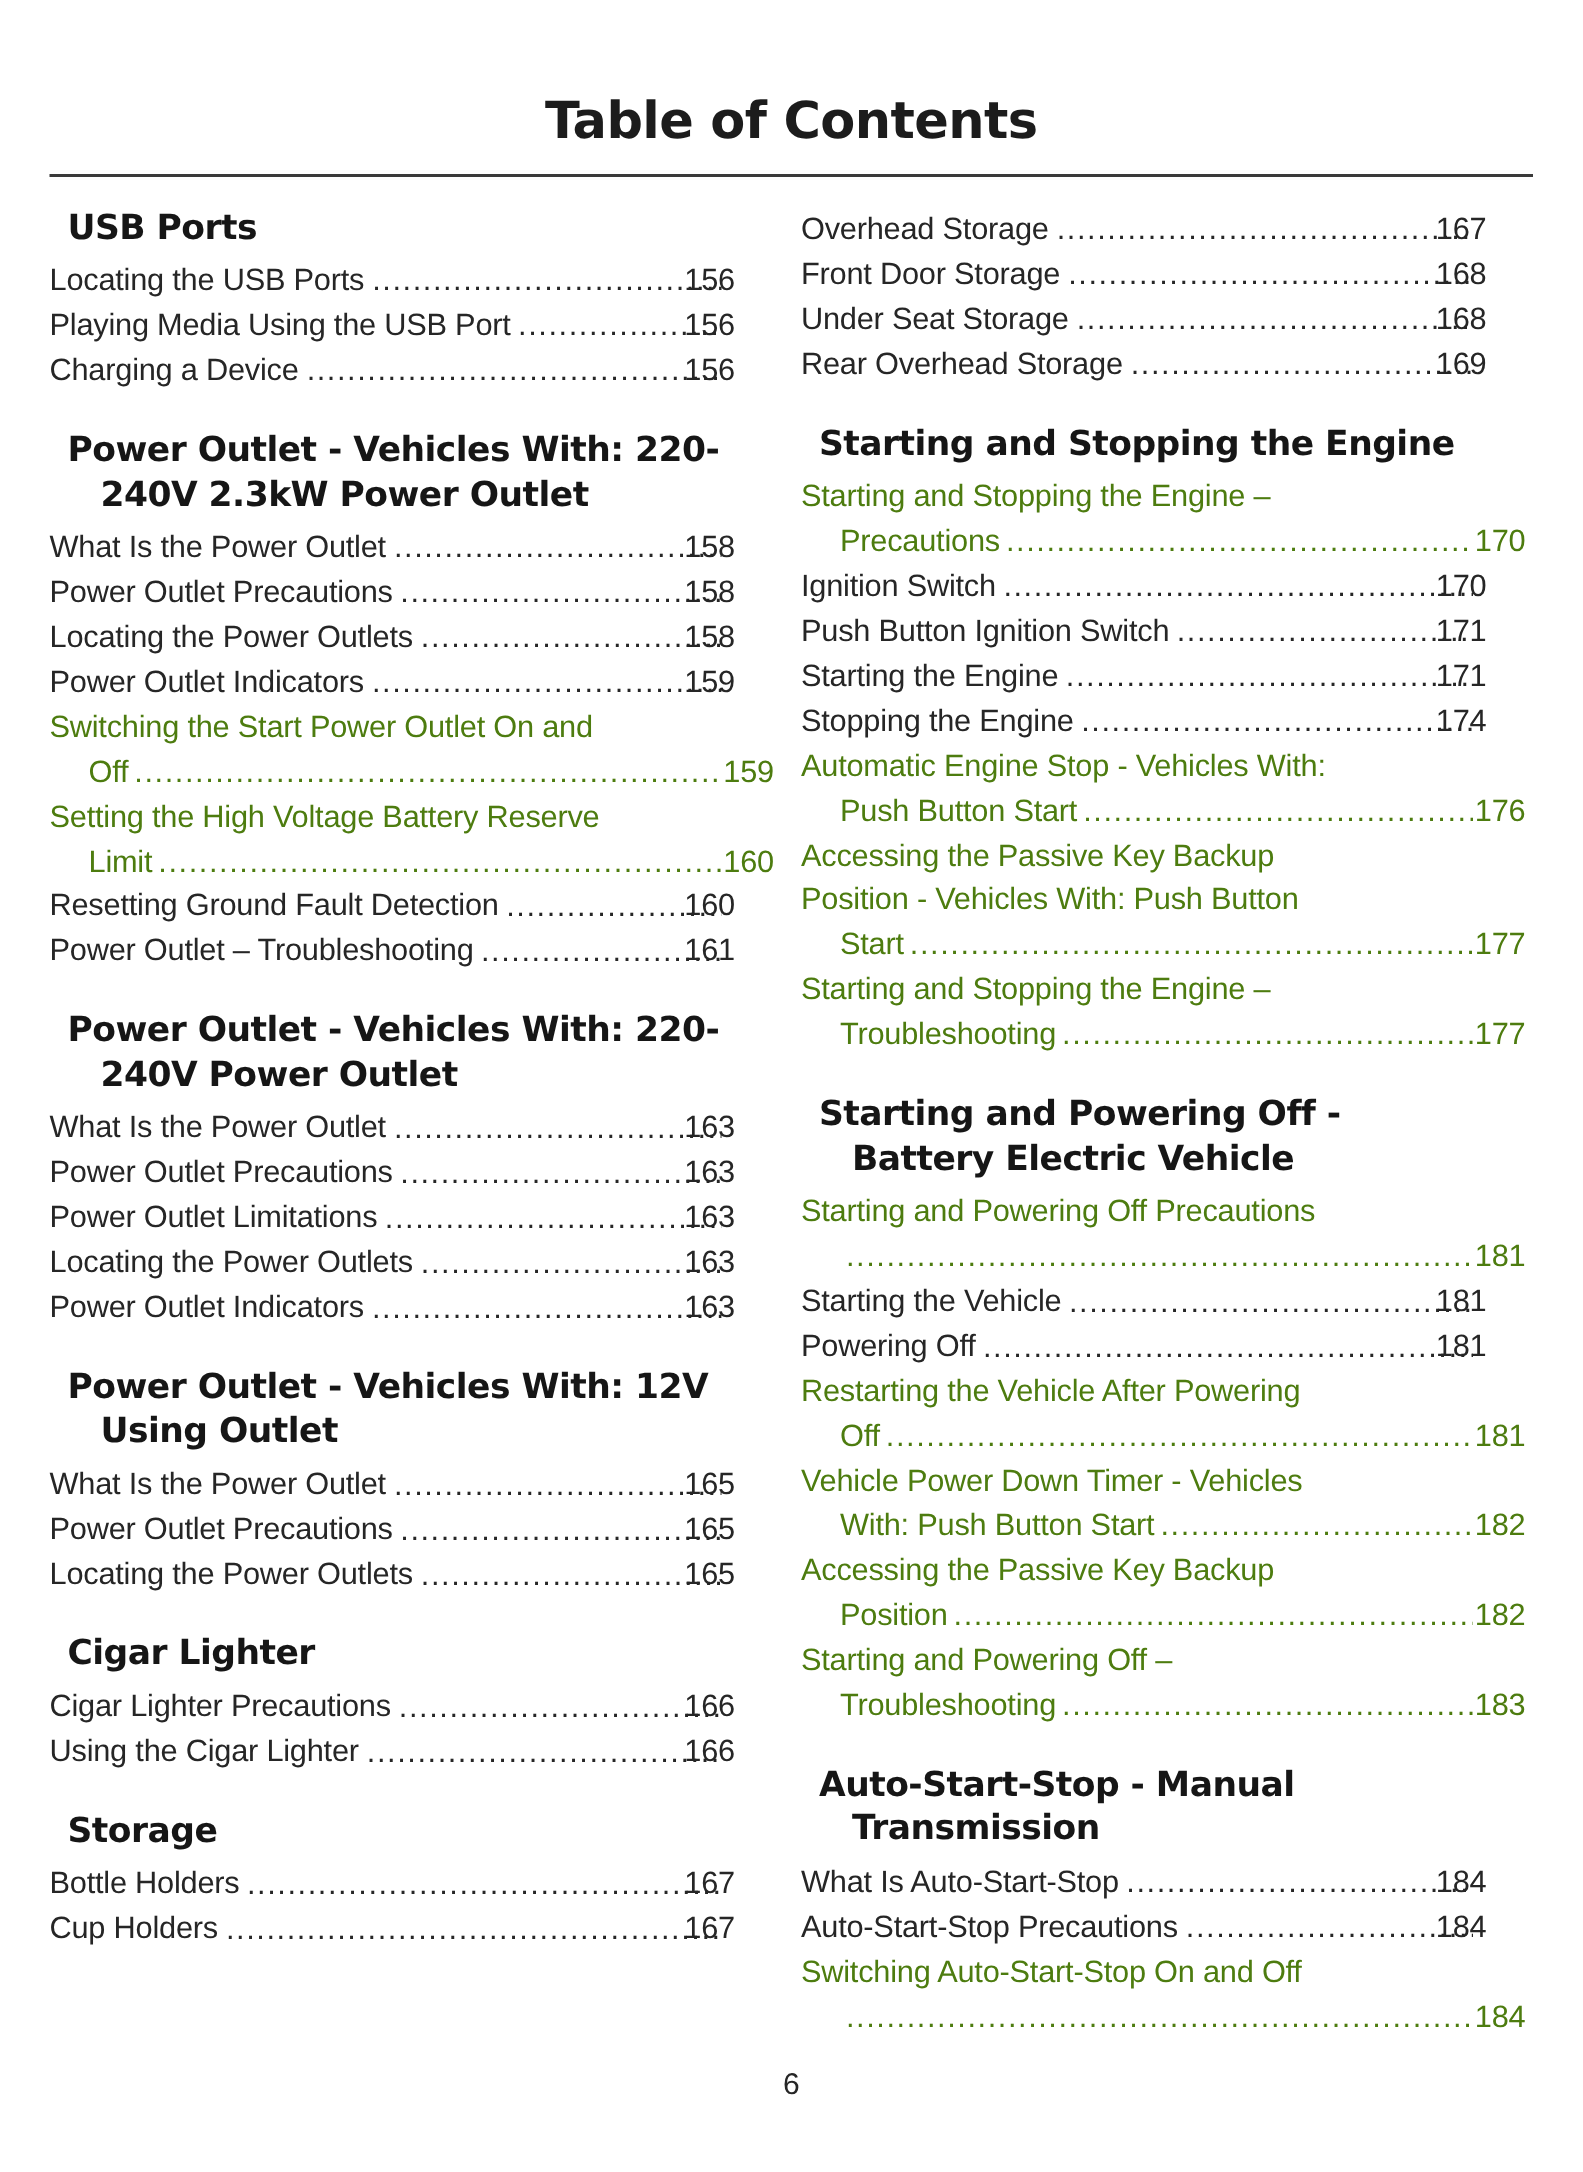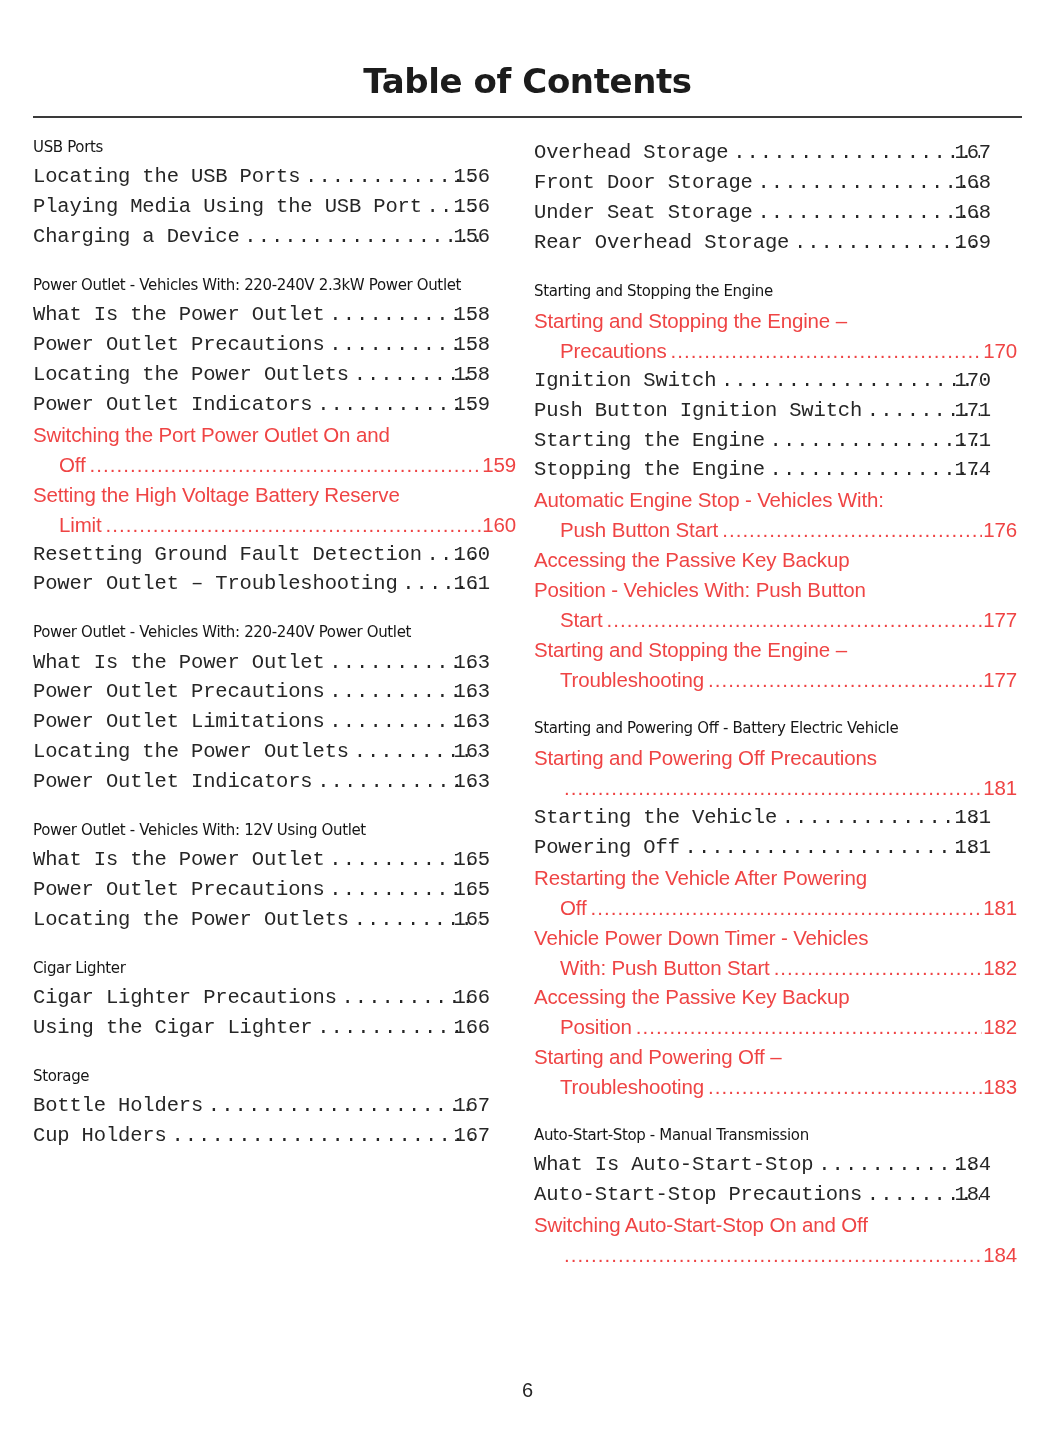--- a/index.html
+++ b/index.html
@@ -58,26 +58,26 @@
 
   
   .section {
     margin-bottom: 0;
   }
   .section + .section {
     margin-top: 24px;
   }
   .section-heading {
     font-family: "DejaVu Sans", sans-serif;
-    font-weight: 400;
-    font-size: 15px;
+    font-weight: 700;
+    font-size: 23px;
     line-height: 1.28;
     letter-spacing: -0.35px;
     color: #161616;
-    margin: 0 0 5px 0;
+    margin: 0 0 5px 12px;
     padding-left: 22px;
     text-indent: -22px;
   }
 
   
   .entry {
     font-size: 20.5px;
     line-height: 1.46;
     color: #262626;
     margin: 0;
@@ -91,21 +91,20 @@
   }
   .entry .pnum {
     white-space: nowrap;
   }
 
   
   .ln {
     display: flex;
     align-items: baseline;
     width: 100%;
-    font-family: Liberation Mono, monospace;
   }
   .ln .etext {
     flex: 0 1 auto;
     white-space: nowrap;
   }
   .ln .dots {
     flex: 1 1 auto;
     overflow: hidden;
     white-space: nowrap;
     letter-spacing: 1.05px;
@@ -140,21 +139,21 @@
     margin: 0 1px 0 4px;
     min-width: 8px;
   }
   .wrap-last .pnum {
     flex: 0 0 auto;
   }
 
   .entry-wrapped {
     font-size: 20.5px;
     line-height: 1.46;
-    color: #ef4444;
+    color: #4d7c0f;
     letter-spacing: -0.15px;
     margin: 0;
   }
 
   
   .folio {
     position: absolute;
     bottom: 46px;
     left: 0;
     right: 0;
@@ -221,21 +220,21 @@
             </span>
           </div>
           <div class="entry">
             <span class="ln">
               <span class="etext">Power Outlet Indicators</span>
               <span class="dots">................................................................................................................................................................</span>
               <span class="pnum">159</span>
             </span>
           </div>
           <div class="entry-wrapped">
-            <div class="wrap-first">Switching the Port Power Outlet On and</div>
+            <div class="wrap-first">Switching the Start Power Outlet On and</div>
             <div class="wrap-last">
               <span class="etext">Off </span>
               <span class="dots">................................................................................................................................................................</span>
               <span class="pnum">159</span>
             </div>
           </div>
           <div class="entry-wrapped">
             <div class="wrap-first">Setting the High Voltage Battery Reserve</div>
             <div class="wrap-last">
               <span class="etext">Limit </span>

